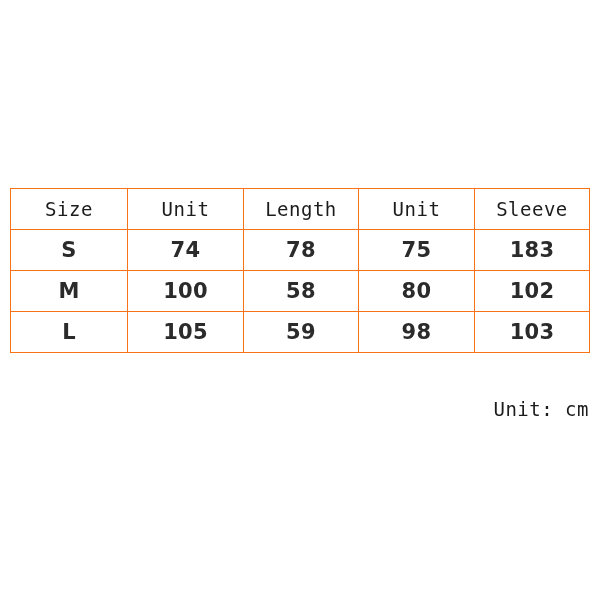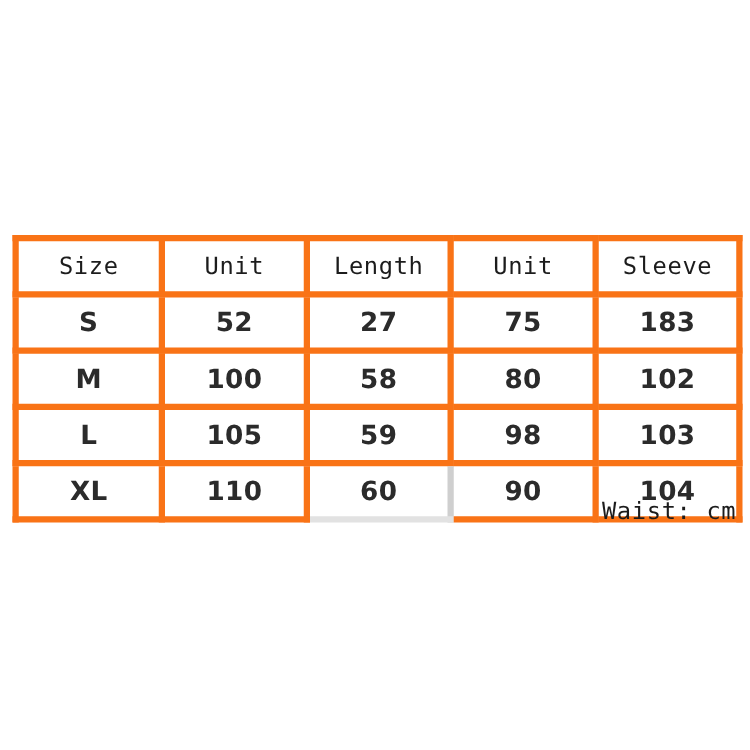--- a/index.html
+++ b/index.html
@@ -23,21 +23,21 @@
     left: 10px;
     top: 188px;
     width: 579px;
     border-collapse: collapse;
     table-layout: fixed;
     background: #ffffff;
   }
 
   #size-chart td,
   #size-chart th {
-    border: 5px solid #f97316;
+    border: 1px solid #f97316;
     height: 40px;
     padding: 0;
     text-align: center;
     vertical-align: middle;
     background: #ffffff;
   }
 
   
   col.c-size   { width: 117px; }
   col.c-bust   { width: 116px; }
@@ -104,44 +104,37 @@
         <th>Unit</th>
         <th>Length</th>
         <th>Unit</th>
         <th>Sleeve</th>
       </tr>
     </thead>
 
     <tbody>
       <tr>
         <td>S</td>
-        <td>52</td>
-        <td>27</td>
+        <td>74</td>
+        <td>78</td>
         <td>75</td>
         <td>183</td>
       </tr>
       <tr>
         <td>M</td>
         <td>100</td>
         <td>58</td>
         <td>80</td>
         <td>102</td>
       </tr>
       <tr>
         <td>L</td>
         <td>105</td>
         <td>59</td>
         <td>98</td>
         <td>103</td>
       </tr>
-      <tr>
-        <td>XL</td>
-        <td>110</td>
-        <td class="faint-bottom faint-right">60</td>
-        <td>90</td>
-        <td>104</td>
-      </tr>
     </tbody>
   </table>
 
-  <div id="unit-caption">Waist: cm</div>
+  <div id="unit-caption">Unit: cm</div>
 
 </div>
 
 </body></html>

